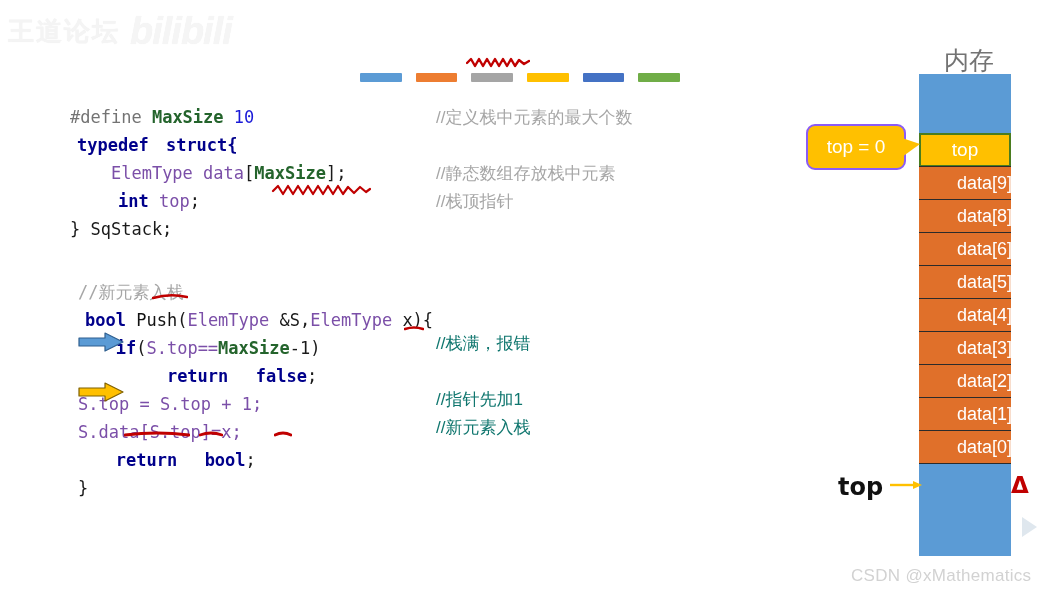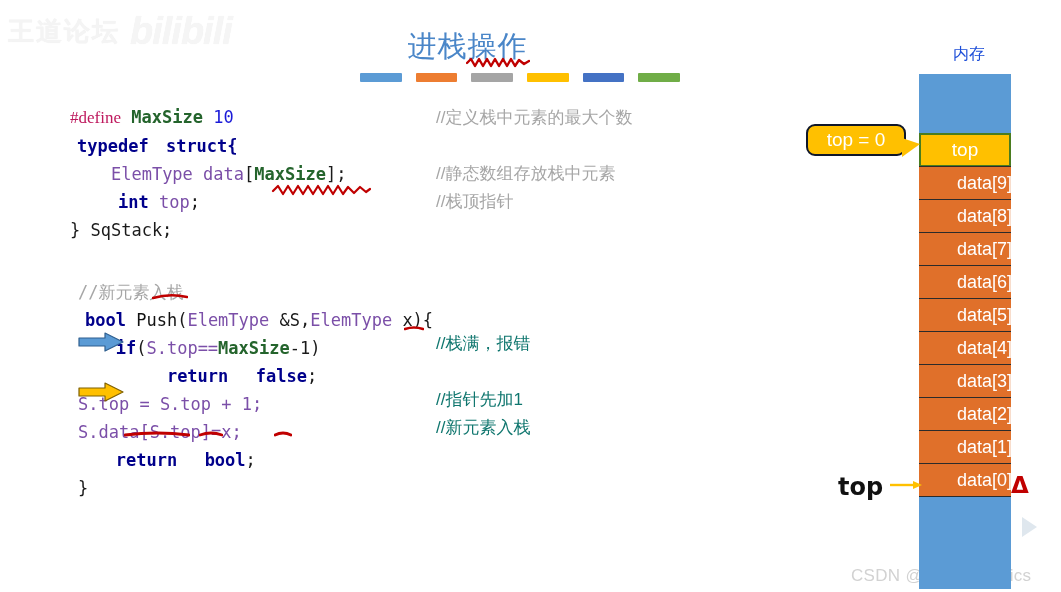--- a/index.html
+++ b/index.html
@@ -87,21 +87,21 @@
     white-space:pre;
   }
   #code-block-2{
     position:absolute;left:78px;top:278px;
     font-family:"DejaVu Sans Mono","Liberation Mono",monospace;
     font-size:17px;line-height:28px;
     white-space:pre;
   }
   .kw{color:#00008b;font-weight:bold;margin-left:7px;}
   .type{color:#7b4fa8;}
-  .macro{color:#be185d;font-family:Liberation Serif, serif;}
+  .macro{color:#737373;}
   .const{color:#24642c;font-weight:bold;}
   .num{color:#1a1ad8;}
   .plain{color:#1a1a1a;}
   .var{color:#7b4fa8;}
   .fn{color:#111111;}
   .cm{color:#a6a6a6;}
 
   
   #comments-1{
     position:absolute;left:436px;top:104px;
@@ -117,21 +117,21 @@
   
   .annot{position:absolute;}
 
   
   .blockarrow{position:absolute;}
 
   
   #mem-label{
     position:absolute;left:919px;top:44px;
     width:100px;text-align:center;
-    font-size:16px;color:#1d4ed8;
+    font-size:25px;color:#737373;
     font-family:"DejaVu Sans","Liberation Sans",sans-serif;
   }
   #mem-col{
     position:absolute;left:919px;top:74px;width:92px;height:492px;
   }
   .mem-blue{background:#5b9bd5;width:92px;}
   .mem-top{
     width:92px;height:34px;background:#ffc000;
     border:2px solid #4a7c1f;
     box-sizing:border-box;
@@ -144,22 +144,22 @@
     box-sizing:border-box;
     display:flex;align-items:center;justify-content:center;
     color:#ffffff;font-size:18px;
     margin-top:-1px;
     padding-left:39px;
   }
   #callout{
     position:absolute;left:806px;top:124px;width:107px;height:42px;
   }
   #callout .bubble{
-    position:absolute;left:0;top:0;width:100px;height:32px;
-    background:#ffc000;border:2px solid #0f172a;
+    position:absolute;left:0;top:0;width:100px;height:46px;
+    background:#ffc000;border:2px solid #8b5cf6;
     border-radius:9px;box-sizing:border-box;
     display:flex;align-items:center;justify-content:center;
     color:#ffffff;font-size:19px;
   }
   #callout .tail{
     position:absolute;left:96px;top:14px;width:0;height:0;
     border-left:18px solid #ffc000;
     border-top:6px solid transparent;
     border-bottom:13px solid transparent;
   }
@@ -188,23 +188,20 @@
   <div id="wm-csdn">CSDN @xMathematics</div>
 
   <div id="wm-bili-player">
     <div class="ears">
       <span class="ear l"></span>
       <span class="ear r"></span>
     </div>
     <div class="play"></div>
   </div>
 
-  <div id="title">
-    <span class="t">进栈操作</span>
-  </div>
   <svg id="title-squiggle" viewBox="0 0 64 11">
     <path d="M1 6 L5 2 L9 9 L13 2 L17 9 L21 2 L25 9 L29 2 L33 9 L37 2 L41 9 L45 2 L49 9 L53 3 L58 7 L63 4" fill="none" stroke="#c00000" stroke-width="2.4" stroke-linecap="round" stroke-linejoin="round"></path>
   </svg>
 
   <div id="bars">
     <span class="bar" style="background: rgb(91, 155, 213);"></span>
     <span class="bar" style="background: rgb(237, 125, 49);"></span>
     <span class="bar" style="background: rgb(165, 165, 165);"></span>
     <span class="bar" style="background: rgb(255, 192, 0);"></span>
     <span class="bar" style="background: rgb(68, 114, 196);"></span>
@@ -266,21 +263,20 @@
 <span>//新元素入栈</span></div>
 
   <div id="mem-label">内存</div>
 
   <div id="mem-col">
     <div class="mem-blue" style="height:59px;"></div>
     <div class="mem-top">top</div>
     <div>
       <div class="mem-cell">data[9]</div>
       <div class="mem-cell">data[8]</div>
-      <div class="mem-cell">data[7]</div>
       <div class="mem-cell">data[6]</div>
       <div class="mem-cell">data[5]</div>
       <div class="mem-cell">data[4]</div>
       <div class="mem-cell">data[3]</div>
       <div class="mem-cell">data[2]</div>
       <div class="mem-cell">data[1]</div>
       <div class="mem-cell">data[0]</div>
     </div>
     <div class="mem-blue" style="height:92px;"></div>
   </div>

